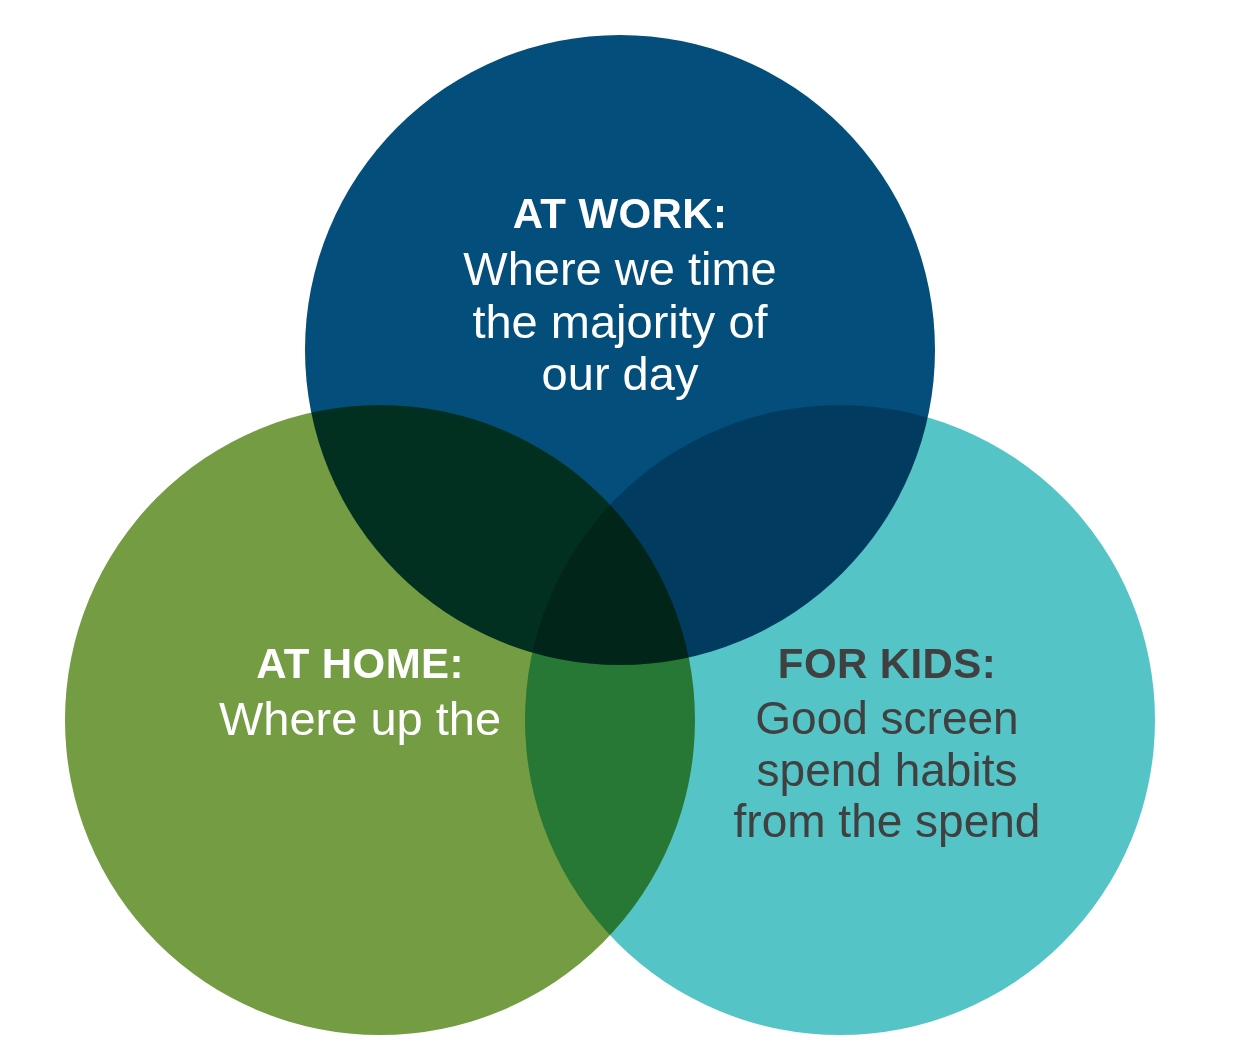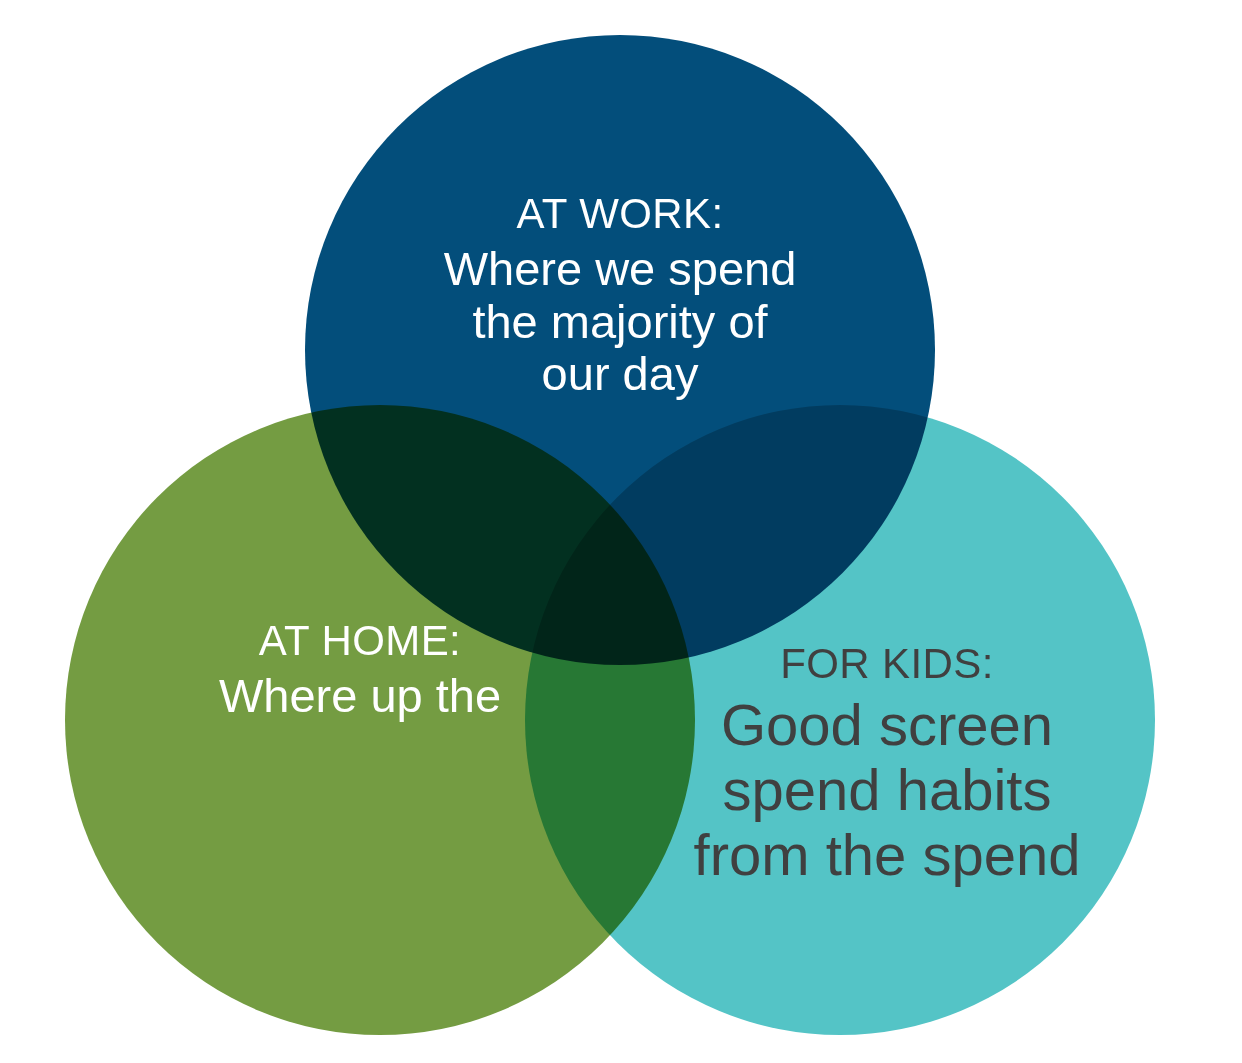--- a/index.html
+++ b/index.html
@@ -32,21 +32,21 @@
   .venn-label {
     position: absolute;
     text-align: center;
     color: #ffffff;
     line-height: 1.12;
     pointer-events: none;
     -webkit-font-smoothing: antialiased;
   }
   .venn-label .label-title {
     display: block;
-    font-weight: 400;
+    font-weight: 700;
     letter-spacing: 0.4px;
   }
   .venn-label .label-body {
     display: block;
     font-weight: 400;
   }
   
   #label-work {
     left: 385px;
     top: 190px;
@@ -56,21 +56,21 @@
   #label-work .label-title {
     font-size: 42px;
     margin-bottom: 6px;
   }
   #label-work .label-body {
     font-size: 47px;
   }
   
   #label-home {
     left: 155px;
-    top: 617px;
+    top: 640px;
     width: 410px;
     font-size: 44px;
   }
   #label-home .label-title {
     font-size: 42px;
     margin-bottom: 6px;
   }
   #label-home .label-body {
     font-size: 47px;
   }
@@ -79,37 +79,37 @@
     left: 672px;
     top: 640px;
     width: 430px;
     font-size: 44px;
   }
   #label-kids .label-title {
     font-size: 42px;
     margin-bottom: 6px;
   }
   #label-kids .label-body {
-    font-size: 58px;
+    font-size: 46px;
   }
 </style>
 </head>
 <body>
 
 <div id="venn-stage" style="width: 1242px; height: 1063px; background: rgb(255, 255, 255);">
 
   <svg id="venn-svg" viewBox="0 0 1242 1063" aria-hidden="true" style="width: 1242px; height: 1063px;">
     <circle class="circle-shape" id="circle-work" cx="620" cy="350" r="315" fill="#034E7B" style="mix-blend-mode: multiply;"></circle>
     <circle class="circle-shape" id="circle-home" cx="380" cy="720" r="315" fill="#749C42" style="mix-blend-mode: multiply;"></circle>
     <circle class="circle-shape" id="circle-kids" cx="840" cy="720" r="315" fill="#54C4C6" style="mix-blend-mode: multiply;"></circle>
   </svg>
 
   <div class="venn-label" id="label-work" style="color: rgb(255, 255, 255);">
     <span class="label-title">AT WORK:</span>
-    <span class="label-body">Where we spend</span>
+    <span class="label-body">Where we time</span>
     <span class="label-body">the majority of</span>
     <span class="label-body">our day</span>
   </div>
 
   <div class="venn-label" id="label-home" style="color: rgb(255, 255, 255);">
     <span class="label-title">AT HOME:</span>
     <span class="label-body">Where up the</span>
   </div>
 
   <div class="venn-label" id="label-kids" style="color: #404040;">

